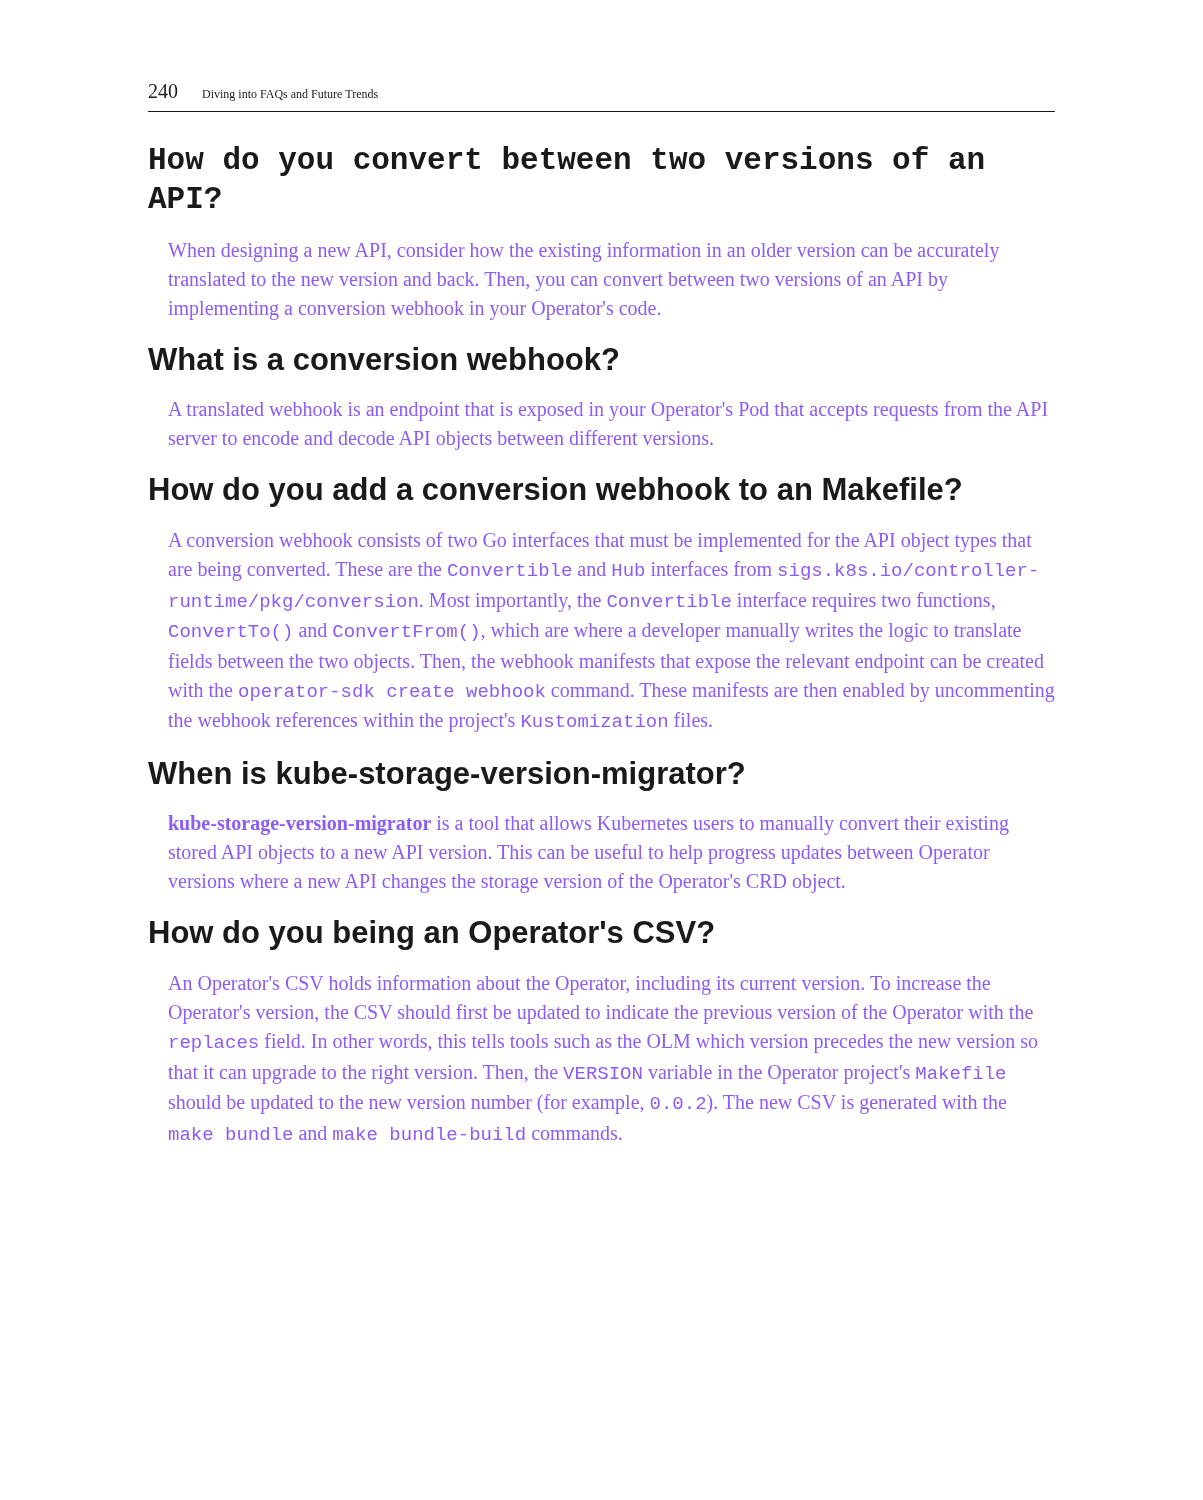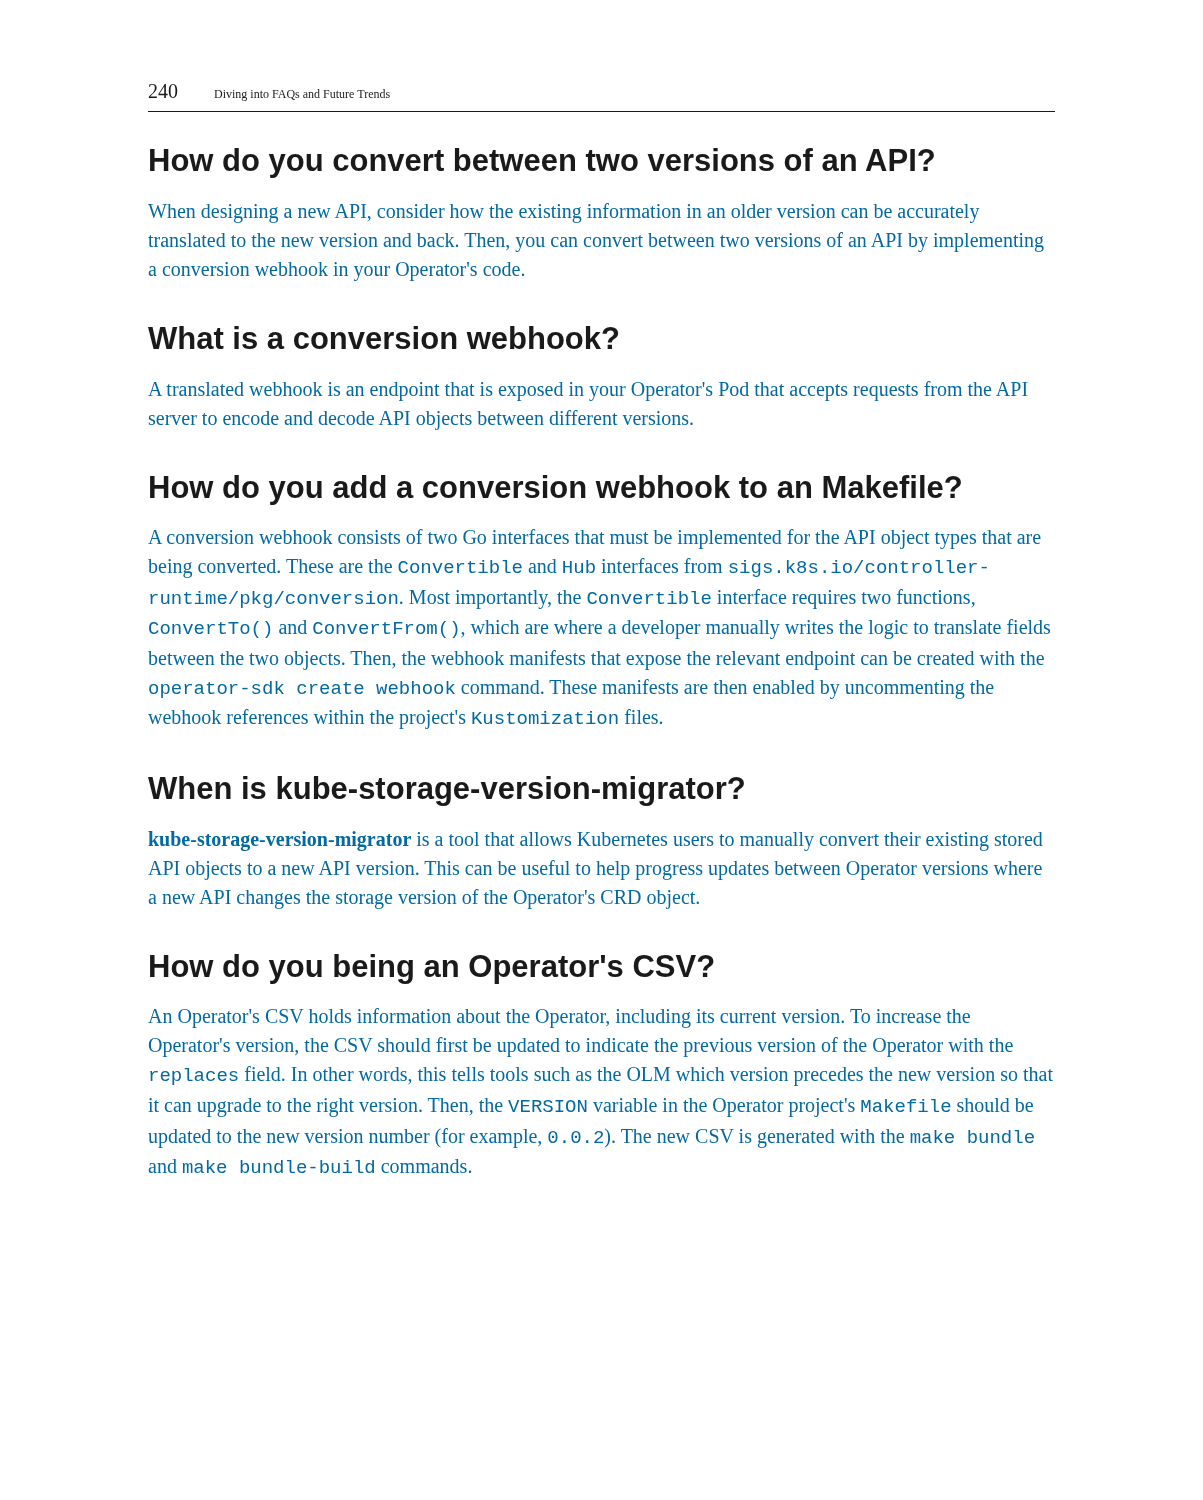--- a/index.html
+++ b/index.html
@@ -11,50 +11,52 @@
       font-family: Georgia, 'Times New Roman', serif;
       background: #ffffff;
       color: #1a1a1a;
       width: 1203px;
       height: 1500px;
       padding: 80px 148px 80px 148px;
     }
     .header {
       display: flex;
       align-items: baseline;
-      gap: 36px;
+      gap: 24px;
       border-bottom: 1.5px solid #1a1a1a;
       padding-bottom: 8px;
       margin-bottom: 30px;
     }
     .page-number {
       font-size: 20px;
       font-family: Georgia, serif;
     }
     .chapter-title {
       font-size: 12px;
       font-family: Georgia, serif;
     }
     h2 {
       font-family: -apple-system, BlinkMacSystemFont, "Segoe UI", Helvetica, Arial, sans-serif;
       font-weight: 700;
       font-size: 31px;
       color: #1a1a1a;
-      margin-top: 36px;
+      margin-top: 18px;
       margin-bottom: 16px;
       line-height: 1.25;
     }
     h2:first-of-type {
       margin-top: 0;
+      font-family: Liberation Mono, monospace;
     }
     p {
       font-size: 20px;
       line-height: 1.45;
-      color: #0369a1;
+      color: #8b5cf6;
       margin-bottom: 6px;
+      margin-left: 20px;
     }
     .code {
       font-family: "Courier New", Courier, monospace;
       font-size: 19px;
     }
     .bold {
       font-weight: 700;
     }
   </style>
 </head>

